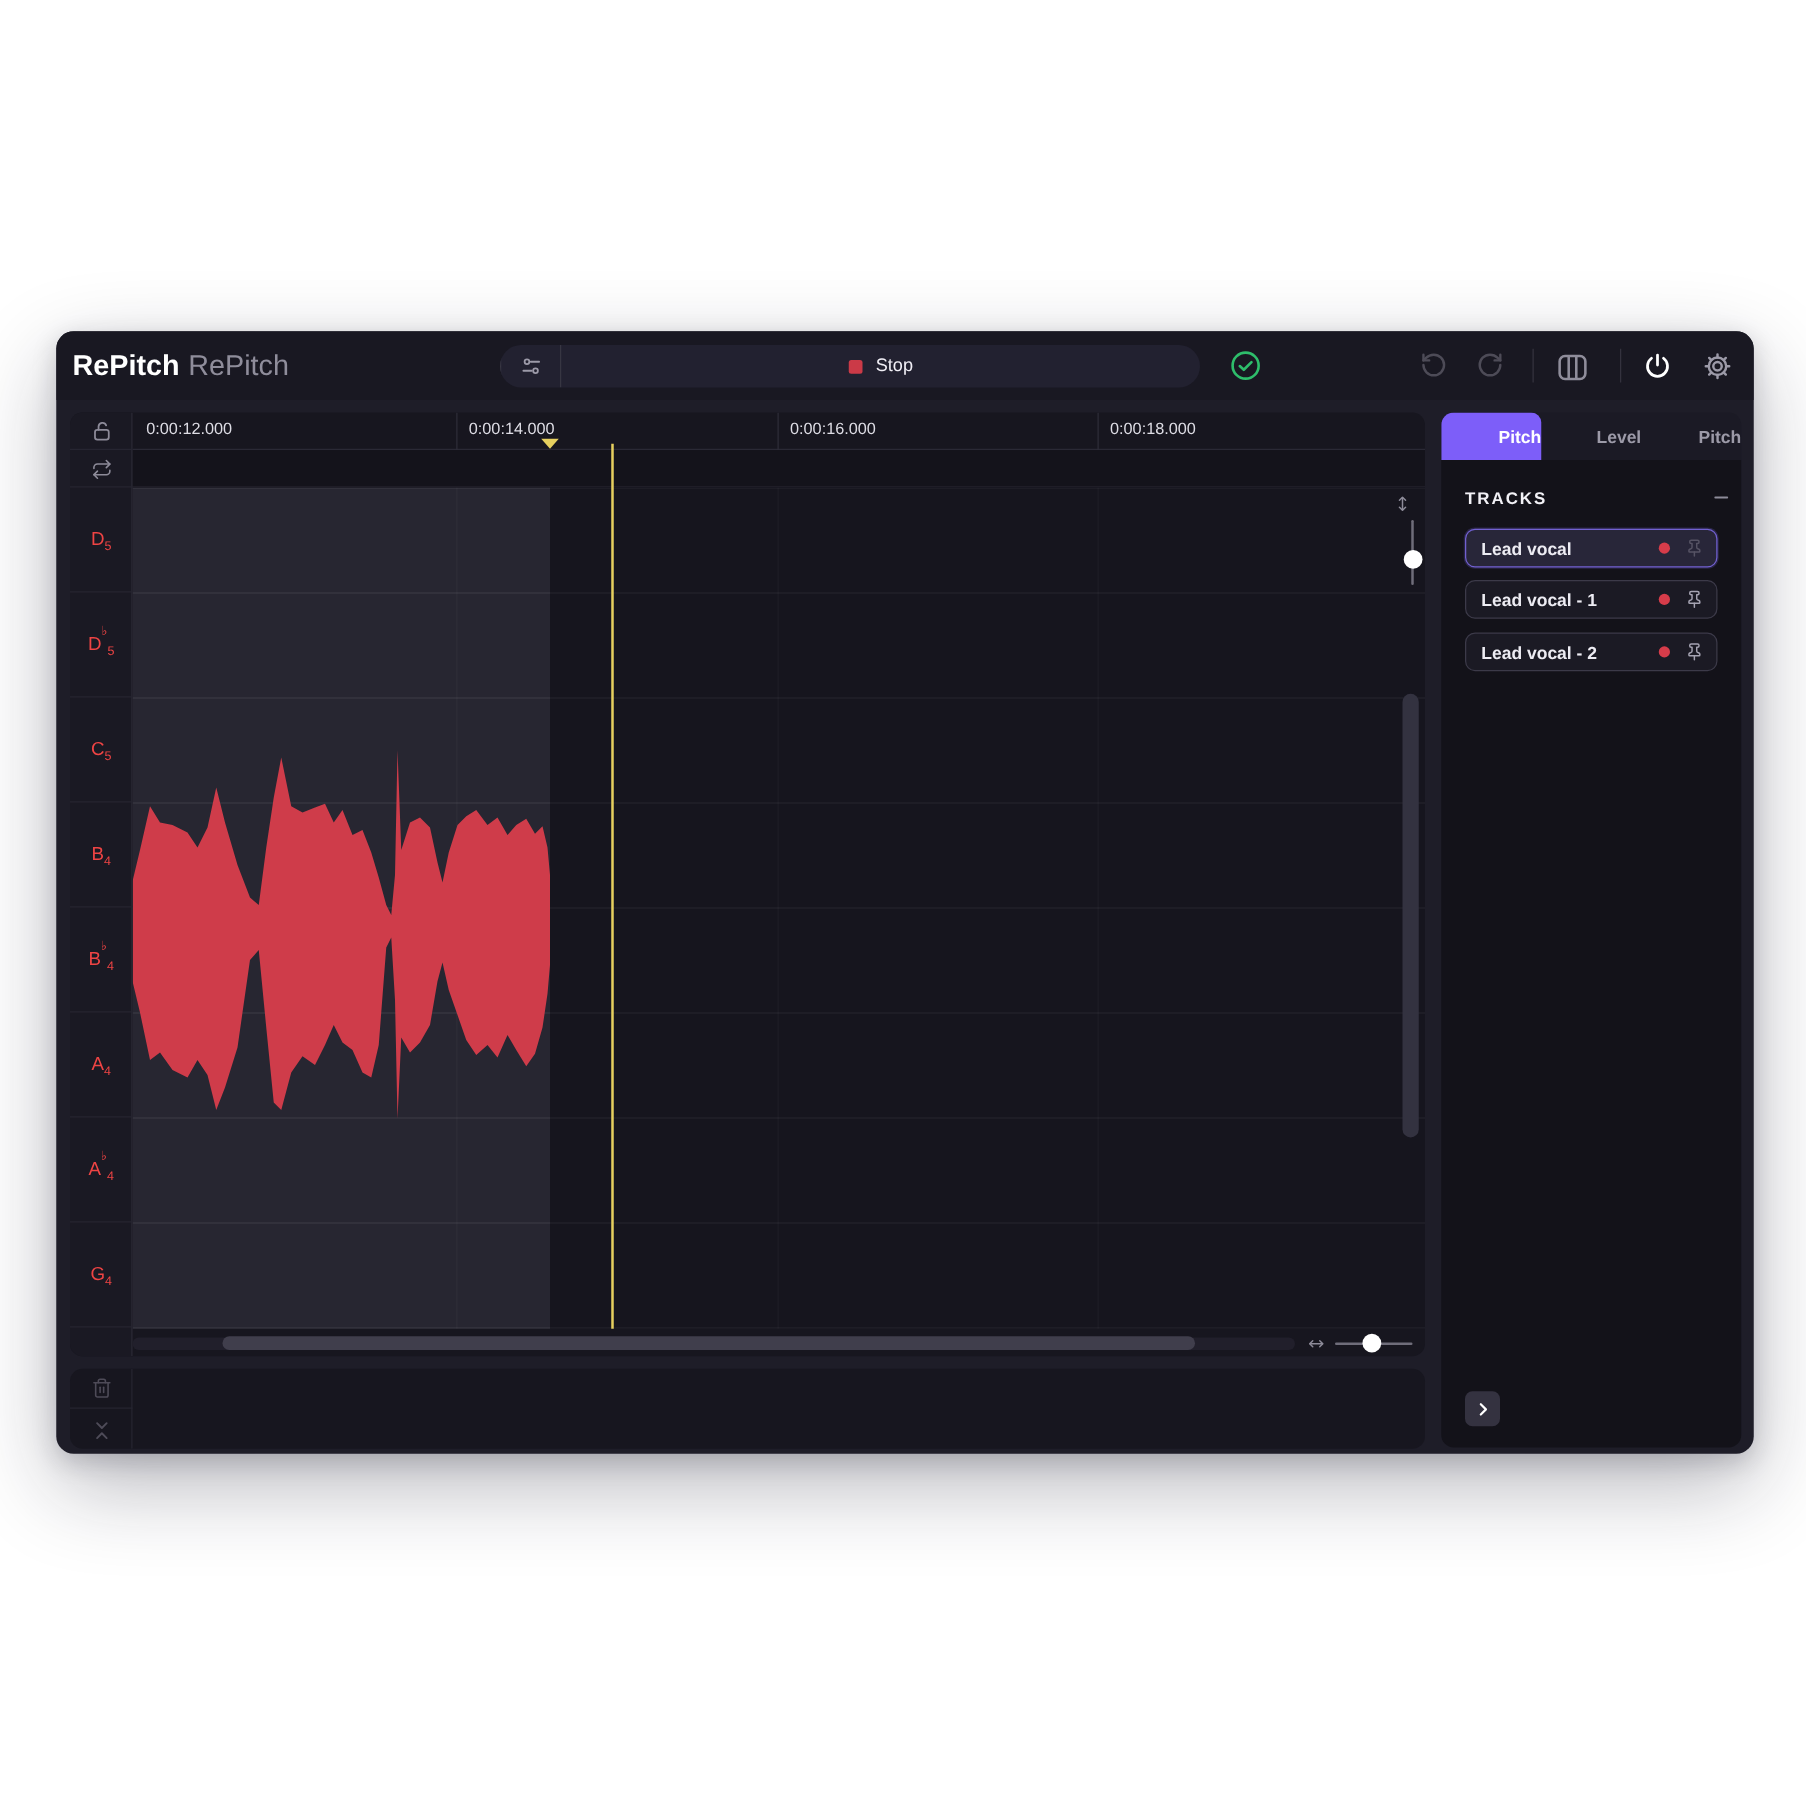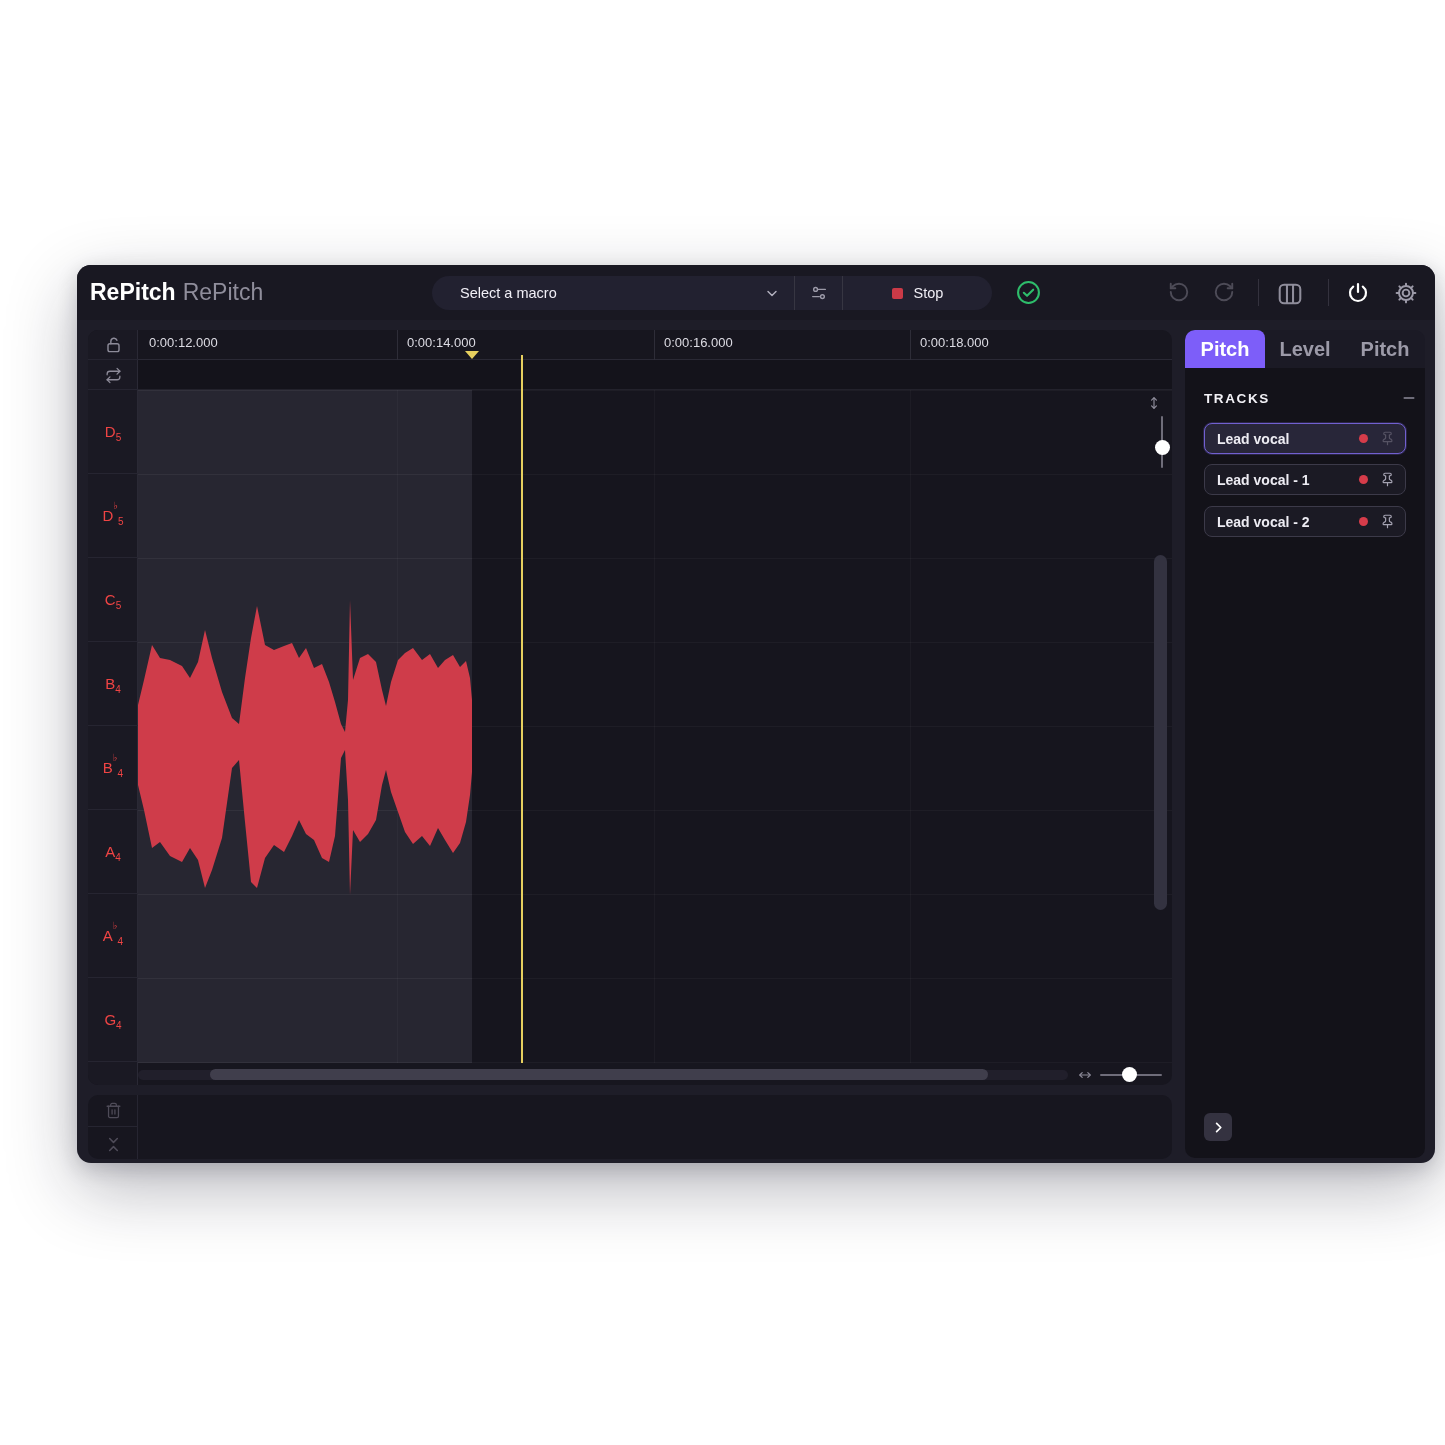--- a/index.html
+++ b/index.html
@@ -2,21 +2,20 @@
 <html><head>
 <meta charset="utf-8">
 <style>
   * { margin:0; padding:0; box-sizing:border-box; }
   html,body { width:1445px; height:1445px; background:#ffffff; font-family:"Liberation Sans", sans-serif; overflow:hidden; }
   .window {
     position:absolute; left:45px; top:265px; width:1358px; height:898px;
     background:#1e1d28; border-radius:14px;
     box-shadow:0 25px 70px rgba(20,20,40,.30), 0 6px 20px rgba(20,20,40,.18);
     overflow:hidden;
-    margin-left:32px;
   }
   
   .header { position:absolute; left:0; top:0; width:100%; height:55px; background:#191822; }
   .brand { position:absolute; left:13px; top:0; height:55px; display:flex; align-items:center; font-size:23px; }
   .brand b { color:#ffffff; font-weight:700; }
   .brand span { color:#8f8d9b; font-weight:400; margin-left:7px; }
   .macro-pill { position:absolute; left:355px; top:11px; width:560px; height:34px; background:#222130; border-radius:17px; display:flex; align-items:stretch; overflow:hidden; }
   .macro-sec { width:362px; display:flex; align-items:center; padding:0 14px 0 28px; color:#f1eff6; font-size:14.5px; }
   .macro-sec .grow { flex:1; }
   .pill-div { width:1px; background:#373642; }
@@ -54,21 +53,21 @@
   .hzoom-icon { position:absolute; left:990px; top:738px; }
   .hzoom-line { position:absolute; left:1012px; top:744px; width:62px; height:2px; background:#6f6d7a; border-radius:1px; }
   .hzoom-thumb { position:absolute; left:1034px; top:737px; width:15px; height:15px; border-radius:50%; background:#ffffff; }
   
   .bottompanel { position:absolute; left:11px; top:830px; width:1084px; height:64px; background:#17161f; border-radius:10px; overflow:hidden; }
   .bp-col { position:absolute; left:0; top:0; width:50px; height:100%; border-right:1px solid #262531; }
   .bp-cell { position:absolute; left:0; width:50px; height:32px; display:flex; align-items:center; justify-content:center; }
   
   .sidebar { position:absolute; left:1108px; top:65px; width:240px; height:828px; }
   .tabbar { position:absolute; left:0; top:0; width:100%; height:38px; background:#1b1a25; border-radius:10px 10px 0 0; display:flex; overflow:hidden; }
-  .tab { flex:1; display:flex; align-items:center; justify-content:center; font-size:20px; font-weight:600; color:#9c9aa8; cursor:pointer; }
+  .tab { flex:1; display:flex; align-items:center; justify-content:flex-end; font-size:14px; font-weight:600; color:#9c9aa8; cursor:pointer; }
   .tab.active { background:#7d5ef9; color:#ffffff; border-radius:8px 8px 0 0; font-weight:700; }
   .sidebody { position:absolute; left:0; top:38px; width:100%; height:790px; background:#131219; border-radius:0 0 10px 10px; }
   .tracks-head { position:absolute; left:19px; right:8px; top:22px; display:flex; align-items:center; }
   .tracks-title { color:#f2f1f6; font-size:13.5px; font-weight:700; letter-spacing:1.6px; }
   .tracks-head .grow { flex:1; }
   .trackitem { position:absolute; left:19px; width:202px; height:31px; border-radius:8px; border:1px solid #3c3a49; background:#1b1a24; display:flex; align-items:center; padding:0 10px 0 12px; cursor:pointer; }
   .trackitem.selected { background:#282639; border-color:#7160d0; box-shadow:0 0 0 1px rgba(113,96,208,.25); }
   .trackname { color:#edecf3; font-size:14px; flex:1;font-weight:bold; }
   .reddot { width:9px; height:9px; border-radius:50%; background:#d63c4a; margin-right:12px; }
   .expand-btn { position:absolute; left:19px; top:745px; width:28px; height:28px; border-radius:6px; background:#343240; display:flex; align-items:center; justify-content:center; cursor:pointer; }
@@ -79,27 +78,20 @@
 
 <div class="window">
 
   <div class="header">
     <div class="brand">
       <b>RePitch</b>
       <span>RePitch</span>
     </div>
 
     <div class="macro-pill">
-      <div class="macro-sec">
-        <span>Select a macro</span>
-        <span class="grow"></span>
-        <svg width="16" height="16" viewBox="0 0 20 20">
-          <polyline points="5,8 10,13 15,8" fill="none" stroke="#b2b0bd" stroke-width="1.8" stroke-linecap="round" stroke-linejoin="round"></polyline>
-        </svg>
-      </div>
       <div class="pill-div"></div>
       <div class="sliders-sec">
         <svg width="18" height="18" viewBox="0 0 20 20">
           <g fill="none" stroke="#9c9aa8" stroke-width="1.6" stroke-linecap="round">
             <circle cx="6.2" cy="6" r="2.1"></circle>
               <line x1="9.6" y1="6" x2="17" y2="6"></line>
             <line x1="3" y1="14" x2="10.4" y2="14"></line>
               <circle cx="13.8" cy="14" r="2.1"></circle>
           </g>
         </svg>

